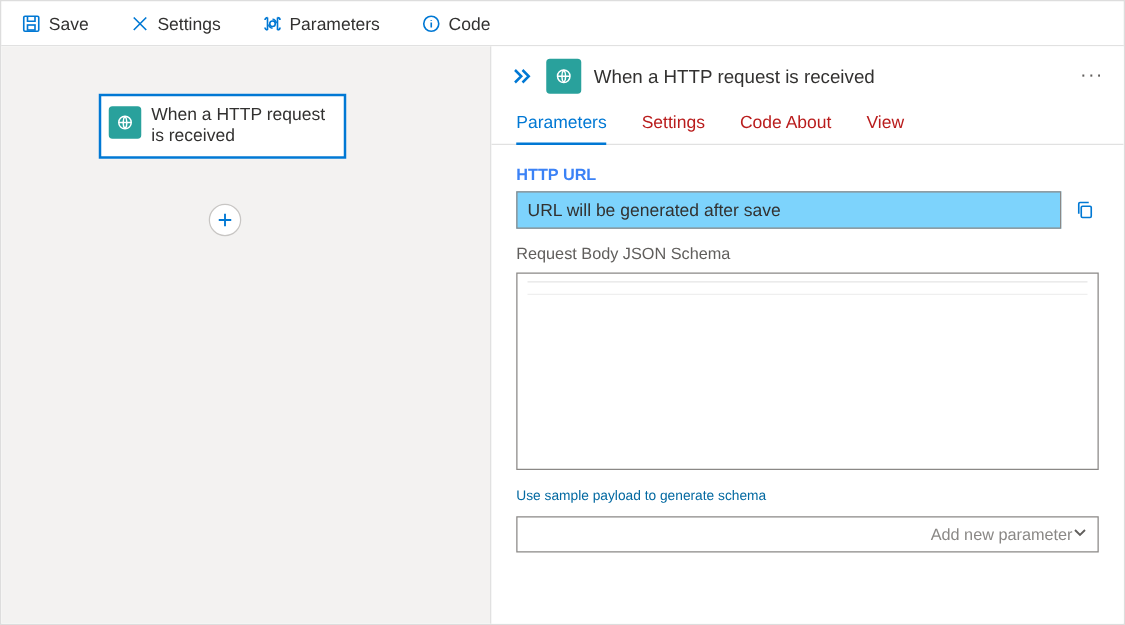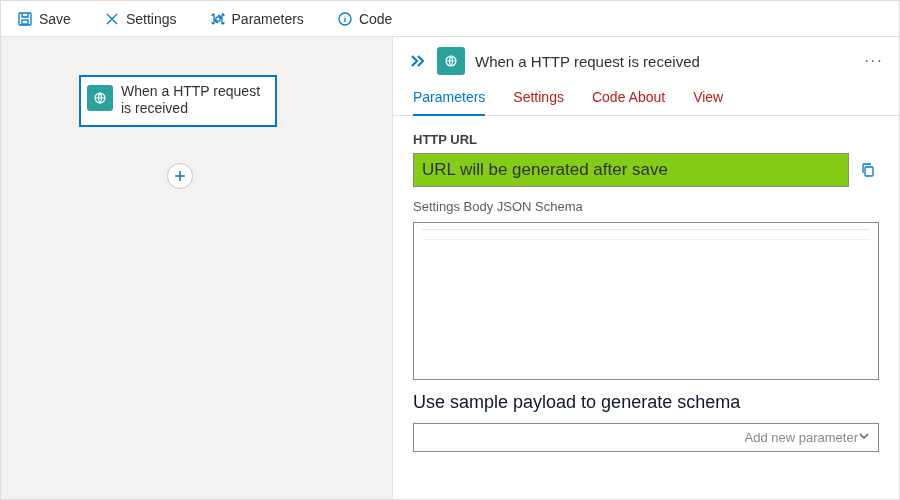--- a/index.html
+++ b/index.html
@@ -26,31 +26,31 @@
   .collapse svg { width: 18px; height: 14px; }
   .panel-icon { width: 28px; height: 28px; background: #29a19c; border-radius: 3px; display: flex; align-items: center; justify-content: center; }
   .panel-icon svg { width: 16px; height: 16px; }
   .panel-title { font-size: 15px; }
   .panel-more { margin-left: auto; color: #605e5c; font-size: 16px; cursor: pointer; letter-spacing: 1px; }
   .tabs { display: flex; gap: 28px; padding: 12px 20px 0 20px; border-bottom: 1px solid #e1e1e1; }
   .tab { padding-bottom: 10px; font-size: 14px; color: #b91c1c; cursor: pointer; position: relative; }
   .tab.active { color: #0078d4; }
   .tab.active::after { content: ""; position: absolute; left: 0; right: 0; bottom: -1px; height: 2px; background: #0078d4; }
   .panel-body { padding: 16px 20px 8px 20px; flex: 1; display: flex; flex-direction: column; overflow: hidden; }
-  .label { font-size: 13px; font-weight: 600; color: #404040; margin-bottom: 6px; }
+  .label { font-size: 13px; font-weight: 600; color: #3b82f6; margin-bottom: 6px; }
   .sublabel { font-size: 13px; color: #605e5c; margin: 12px 0 4px 0; }
   .url-row { display: flex; align-items: stretch; gap: 8px; }
-  .url-box { flex: 1; background: #84cc16; border: 1px solid #8a8886; padding: 6px 8px; font-size: 17px; color: #323130; }
+  .url-box { flex: 1; background: #7dd3fc; border: 1px solid #8a8886; padding: 6px 8px; font-size: 14px; color: #323130; }
   .copy-btn { width: 22px; display: flex; align-items: center; justify-content: center; color: #0078d4; cursor: pointer; }
   .copy-btn svg { width: 16px; height: 16px; }
   .schema-box { border: 1px solid #8a8886; height: 158px; margin-top: 4px; position: relative; background: #fff; }
   .schema-box .topline { position: absolute; top: 6px; left: 8px; right: 8px; height: 1px; background: #e5e5e5; }
   .schema-box .topline2 { position: absolute; top: 16px; left: 8px; right: 8px; height: 1px; background: #efefef; }
   .link-row { margin-top: 12px; }
-  .link-row a { color: #0f172a; text-decoration: none; font-size: 18px; cursor: pointer; text-align: right; }
+  .link-row a { color: #0369a1; text-decoration: none; font-size: 11px; cursor: pointer; text-align: right; }
   .param-select { margin-top: 10px; border: 1px solid #8a8886; display: flex; align-items: center; padding: 6px 8px; color: #8a8886; font-size: 13px; justify-content: flex-end; cursor: pointer; }
   .param-select svg { width: 12px; height: 12px; }
 </style>
 </head>
 <body>
 <div class="frame">
 
   <div class="toolbar">
     <div class="tool-btn">
       <span class="ico">
@@ -139,21 +139,21 @@
         <div class="url-row">
           <div class="url-box">URL will be generated after save</div>
           <div class="copy-btn">
             <svg viewBox="0 0 16 16" fill="none" stroke="currentColor" stroke-width="1.3">
                 <rect x="5" y="5" width="8" height="9" rx="1"></rect>
                 <path d="M3 11V3a1 1 0 0 1 1-1h7"></path>
               </svg>
           </div>
         </div>
 
-        <div class="sublabel">Settings Body JSON Schema</div>
+        <div class="sublabel">Request Body JSON Schema</div>
         <div class="schema-box">
           <div class="topline"></div>
           <div class="topline2"></div>
         </div>
 
         <div class="link-row">
           <a>Use sample payload to generate schema</a>
         </div>
 
         <div class="param-select">

